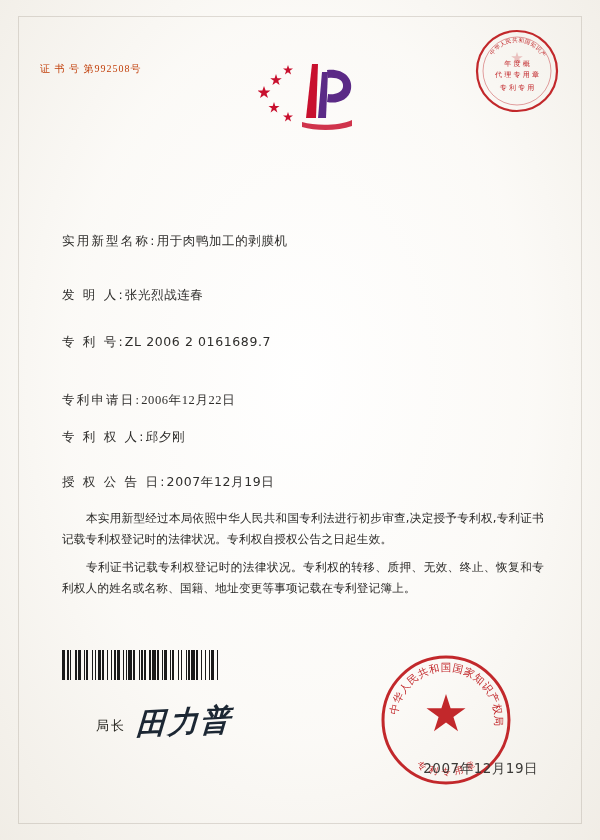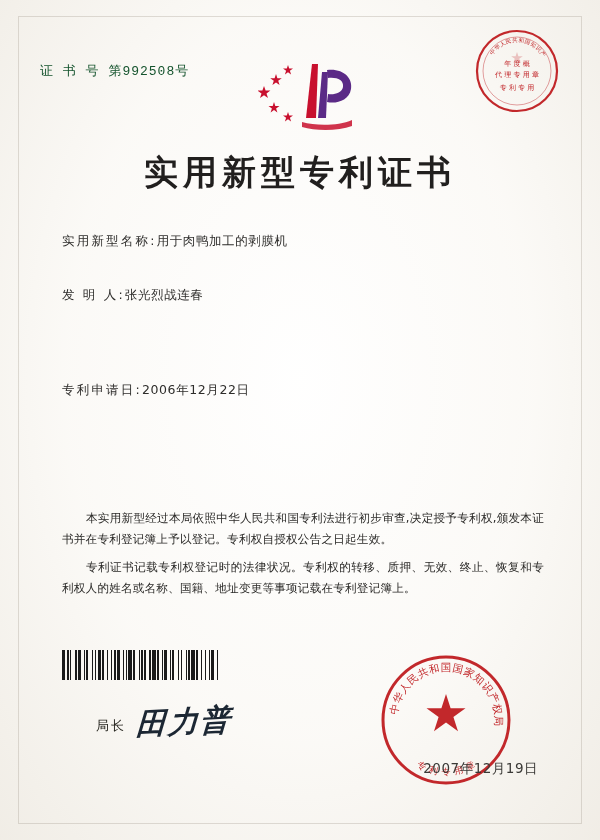--- a/index.html
+++ b/index.html
@@ -34,24 +34,24 @@
     bottom: 16px;
     border: 1px solid rgba(170,160,150,0.35);
     pointer-events: none;
   }
 
   
   #cert-number {
     position: absolute;
     left: 40px;
     top: 62px;
-    font-size: 13px;
-    color: #14532d;
+    font-size: 10px;
+    color: #c2410c;
     letter-spacing: 1px;
-    font-family: Liberation Mono, monospace;
+    font-family: Liberation Serif, serif;
   }
 
   
   #logo {
     position: absolute;
     left: 258px;
     top: 56px;
     width: 98px;
     height: 78px;
   }
@@ -86,21 +86,21 @@
     font-size: 12.5px;
     color: #2e2d2b;
     letter-spacing: 0.6px;
     white-space: nowrap;
   }
   .field .label { letter-spacing: 2.2px; }
   .field .value { letter-spacing: 0.6px; }
   #field-name   { top: 233px; }
   #field-inventor { top: 287px; }
   #field-patentno { top: 334px; }
-  #field-appdate { top: 382px; }
+  #field-appdate { top: 392px; font-family: Liberation Serif, serif; }
   #field-holder  { top: 429px; }
   #field-grantdate { top: 474px; }
 
   
   #body-text {
     position: absolute;
     left: 62px;
     right: 56px;
     top: 508px;
     font-size: 11.6px;
@@ -233,34 +233,42 @@
       </g>
       <g fill="#c2282b" font-size="7" font-family="DejaVu Sans, sans-serif" text-anchor="middle">
         <text x="43" y="38">年 度 概</text>
         <text x="43" y="49">代 理 专 用 章</text>
         <text x="43" y="62">专 利 专 用</text>
       </g>
       <polygon points="43,24 44.4,28.2 48.8,28.2 45.2,30.8 46.6,35 43,32.4 39.4,35 40.8,30.8 37.2,28.2 41.6,28.2" fill="#c2282b" opacity="0.25"></polygon>
     </svg>
   </div>
 
-  <div id="main-title">实用新型专利证书</div>
 
   <div class="field" id="field-inventor">
     <span class="label">发 明 人:</span><span class="value">张光烈战连春</span>
   </div>
   <div class="field" id="field-name">
     <span class="label">实用新型名称:</span><span class="value">用于肉鸭加工的剥膜机</span>
   </div>
+  <div class="field" id="field-patentno">
+    <span class="label">专 利 号:</span><span class="value">ZL 2006 2 0161689.7</span>
+  </div>
   <div class="field" id="field-appdate">
     <span class="label">专利申请日:</span><span class="value">2006年12月22日</span>
   </div>
+  <div class="field" id="field-holder">
+    <span class="label">专 利 权 人:</span><span class="value">邱夕刚</span>
+  </div>
+  <div class="field" id="field-grantdate">
+    <span class="label">授 权 公 告 日:</span><span class="value">2007年12月19日</span>
+  </div>
 
   <div id="body-text">
-    <p>本实用新型经过本局依照中华人民共和国专利法进行初步审查,决定授予专利权,颁发本证书并在专利登记簿上予以登记。专利权自授权公告之日起生效。</p>
+    <p>本实用新型经过本局依照中华人民共和国专利法进行初步审查,决定授予专利权,专利证书记载专利权登记时的法律状况。专利权自授权公告之日起生效。</p>
     <p>专利证书记载专利权登记时的法律状况。专利权的转移、质押、无效、终止、恢复和专利权人的姓名或名称、国籍、地址变更等事项记载在专利登记簿上。</p>
   </div>
 
   <div id="barcode">
       <i style="width:3.4499999999999997px;background:#1a1a1a;"></i>
       <i style="width:1.15px;background:transparent;"></i>
       <i style="width:2.3px;background:#1a1a1a;"></i>
       <i style="width:1.15px;background:transparent;"></i>
       <i style="width:1.15px;background:#1a1a1a;"></i>
       <i style="width:3.4499999999999997px;background:transparent;"></i>

